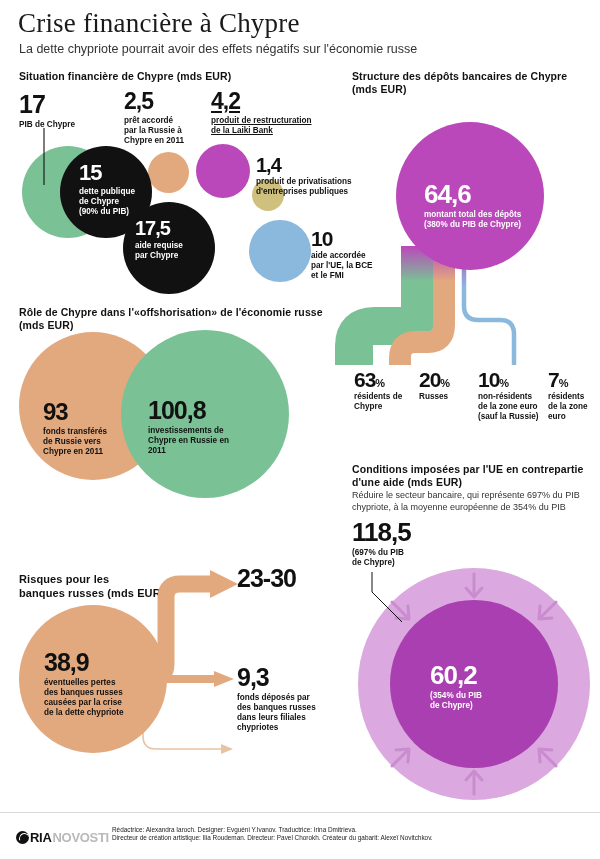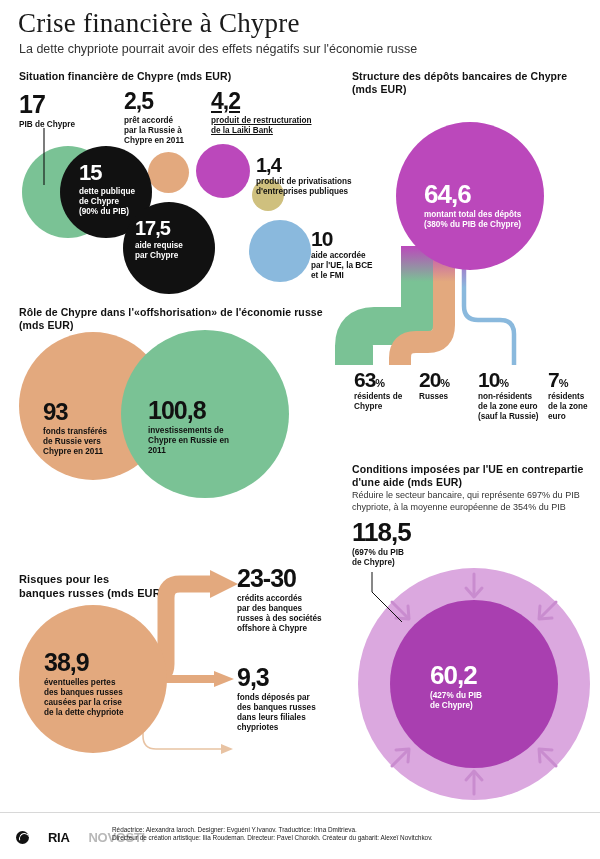--- a/index.html
+++ b/index.html
@@ -55,21 +55,21 @@
   .pct{font-weight:bold;font-size:21px;color:#111;letter-spacing:-1px;line-height:1;}
   .pct .sign{font-size:11px;letter-spacing:0;}
   .pct-cap{font-size:8.2px;line-height:10px;color:#111;font-weight:bold;margin-top:2px;}
 
   
   .footer-line{left:0;top:812px;width:600px;height:1px;background:#d8d8d8;}
   .credits{
     left:112px;top:826px;width:470px;
     font-size:6.4px;line-height:8.2px;color:#222;
   }
-  .logo-wrap{left:16px;top:830px;display:flex;align-items:center;gap:19px;}
+  .logo-wrap{left:16px;top:830px;display:flex;align-items:center;gap:1px;}
   .logo-ball{width:13px;height:13px;border-radius:50%;background:#111;position:relative;overflow:hidden;}
   .logo-ball:after{
     content:"";position:absolute;left:3px;top:2px;width:9px;height:9px;
     border-radius:50%;border:1.6px solid #fff;border-right-color:transparent;border-bottom-color:transparent;
     transform:rotate(25deg);
   }
   .logo-ria{font-size:13px;font-weight:bold;color:#111;letter-spacing:-.3px;}
   .logo-novosti{font-size:13px;font-weight:bold;color:#b9b9b9;letter-spacing:-.3px;}
 
   svg{overflow:visible;}
@@ -250,24 +250,20 @@
   <div class="abs" style="left:44px;top:650px;">
     <div class="big-num num-dark" style="font-size:25px;">38,9</div>
     <div class="cap cap-dark" style="margin-top:3px;white-space:pre-line;">éventuelles pertes
 des banques russes
 causées par la crise
 de la dette chypriote</div>
   </div>
 
   <div class="abs" style="left:237px;top:566px;width:110px;">
     <div class="big-num num-dark" style="font-size:25px;">23-30</div>
-    <div class="cap cap-dark" style="margin-top:3px;white-space:pre-line;">crédits accordés
-par des banques
-russes à des sociétés
-offshore à Chypre</div>
   </div>
 
   <div class="abs" style="left:237px;top:665px;width:110px;">
     <div class="big-num num-dark" style="font-size:25px;">9,3</div>
     <div class="cap cap-dark" style="margin-top:3px;white-space:pre-line;">fonds déposés par
 des banques russes
 dans leurs filiales
 chypriotes</div>
   </div>
 
@@ -315,21 +311,21 @@
   </svg>
 
   <div class="abs" style="left:352px;top:519px;">
     <div class="big-num num-dark" style="font-size:26px;">118,5</div>
     <div class="cap cap-dark" style="margin-top:3px;white-space:pre-line;">(697% du PIB
 de Chypre)</div>
   </div>
 
   <div class="abs" style="left:430px;top:662px;text-align:left;">
     <div class="big-num num-light" style="font-size:26px;">60,2</div>
-    <div class="cap cap-light" style="margin-top:3px;white-space:pre-line;">(427% du PIB
+    <div class="cap cap-light" style="margin-top:3px;white-space:pre-line;">(354% du PIB
 de Chypre)</div>
   </div>
 
   <div class="abs footer-line"></div>
   <div class="abs logo-wrap">
     <span class="logo-ball"></span>
     <span class="logo-ria">RIA</span>
       <span class="logo-novosti">NOVOSTI</span>
   </div>
   <div class="abs credits">

